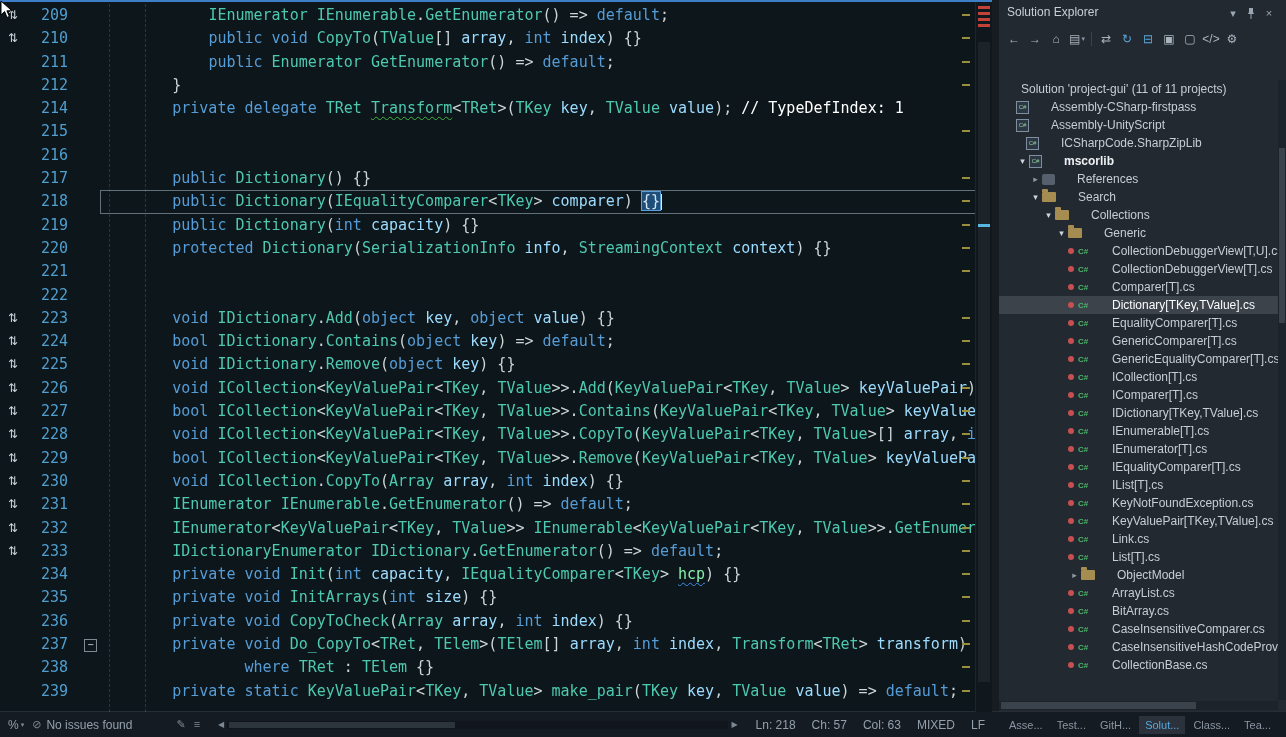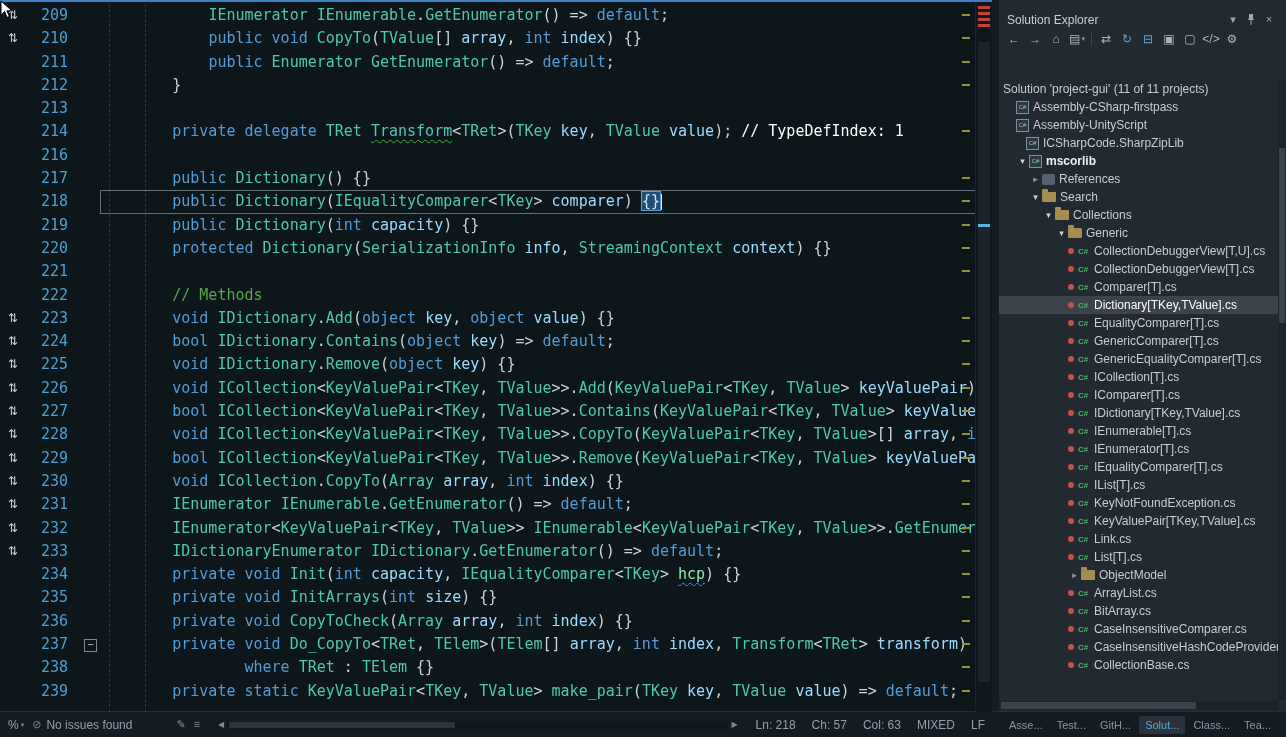--- a/index.html
+++ b/index.html
@@ -33,21 +33,21 @@
   .vsb{position:absolute;right:0;top:0;bottom:0;width:16px;background:#10181e;border-left:1px solid #1c252c;z-index:5;}
   .health{position:absolute;top:6px;left:2px;right:2px;}
   .health i{display:block;height:3px;margin-bottom:3px;background:#c2423a;}
   .vthumb{position:absolute;left:2px;right:2px;top:42px;height:640px;background:rgba(255,255,255,.05);}
   .caretmark{position:absolute;left:2px;right:2px;top:224px;height:3px;background:#57b6e0;}
   .cursor{position:absolute;left:0;top:0;z-index:99;}
 
   
   .split{position:absolute;left:992px;width:7px;top:0;bottom:25px;background:#161c22;}
   .sidebar{position:absolute;left:999px;right:0;top:0;bottom:25px;background:#232931;color:#c6cdd5;overflow:hidden;}
-  .se-title{height:22px;margin-top:5px;display:flex;align-items:flex-end;padding:0 8px;font-size:12px;color:#c7cfd8;}
+  .se-title{height:22px;margin-top:5px;display:flex;align-items:flex-start;padding:0 8px;font-size:12px;color:#c7cfd8;}
   .se-title .t{flex:1;}
   .wicon{width:18px;height:16px;display:flex;align-items:center;justify-content:center;color:#9aa6b2;font-size:11px;}
   .se-toolbar{height:24px;display:flex;align-items:center;gap:1px;padding:0 5px;}
   .tb{width:20px;height:20px;display:flex;align-items:center;justify-content:center;color:#a8b4bf;font-size:12px;border-radius:2px;}
   .tb.accent{color:#58a6d8;}
   .tb .mini{font-size:7px;margin-left:1px;color:#8a97a3;}
   .tb-sep{width:1px;height:14px;background:#3a424c;margin:0 3px;}
   .se-search{margin:3px 7px 5px;height:20px;background:#1a2027;border:1px solid #39434f;display:flex;align-items:center;padding:0 6px;}
   .se-search input{flex:1;background:transparent;border:none;outline:none;color:#aeb8c2;font-size:12px;font-family:"Liberation Sans",sans-serif;}
   .se-search input::placeholder{color:#6b7783;}
@@ -56,21 +56,21 @@
   .tree-row.sel{background:#3d434b;color:#fbfcfd;}
   .arrow{width:13px;flex:none;text-align:center;font-size:9px;color:#cdd5dd;}
   .arrow.col{color:#8f99a3;}
   .dot{width:6px;height:6px;flex:none;border-radius:3px;background:#c65050;margin-right:4px;}
   .ic-cs{flex:none;width:16px;font-size:8px;font-weight:bold;color:#4ab86a;}
   .ic-proj{flex:none;width:13px;height:13px;box-sizing:border-box;border:1px solid #7e8ea0;background:#2d3743;
            color:#8fcf9d;font-size:6px;line-height:11px;text-align:center;margin-right:4px;}
   .ic-ref{flex:none;width:13px;height:11px;background:#55606c;border-radius:2px;margin-right:4px;}
   .ic-fold{flex:none;width:14px;height:10px;background:#a58d52;border-radius:1px;position:relative;margin-right:4px;}
   .ic-fold::before{content:"";position:absolute;top:-3px;left:0;width:6px;height:3px;background:#a58d52;border-radius:1px 1px 0 0;}
-  .tlabel{margin-left:0;}
+  .tlabel{margin-left:18px;}
   .tlabel.bold{font-weight:bold;color:#eef1f4;}
   .se-vsb{position:absolute;right:0;top:80px;bottom:12px;width:8px;background:#1d232b;}
   .se-vsb i{position:absolute;left:1px;right:1px;top:68px;height:175px;background:#3a424c;}
   .se-hsb{position:absolute;left:0;right:8px;bottom:2px;height:9px;background:#1d232b;}
   .se-hsb i{position:absolute;top:1px;bottom:1px;left:2px;width:195px;background:#3a424c;}
 
   
   .bottom{position:absolute;left:0;right:0;bottom:0;height:25px;background:#151b22;border-top:1px solid #262d35;
           display:flex;align-items:center;font-size:12px;color:#93a0ac;}
   .bb-left{width:999px;flex:none;display:flex;align-items:center;padding:0 8px;box-sizing:border-box;gap:8px;}
@@ -95,29 +95,29 @@
 
   <div class="editor">
     <div class="top-accent"></div>
     <div class="guide g1"></div>
     <div class="guide g2"></div>
     <div class="code">
         <div class="code-line"><span class="glyph">⇅</span><span class="lnum">209</span><span class="fold"></span><span class="ltext">            <span class="tk-t">IEnumerator</span><span class="tk-p"> </span><span class="tk-t">IEnumerable</span><span class="tk-p">.</span><span class="tk-t">GetEnumerator</span><span class="tk-p">() =&gt; </span><span class="tk-k">default</span><span class="tk-p">;</span></span></div>
         <div class="code-line"><span class="glyph">⇅</span><span class="lnum">210</span><span class="fold"></span><span class="ltext">            <span class="tk-k">public</span><span class="tk-p"> </span><span class="tk-k">void</span><span class="tk-p"> </span><span class="tk-t">CopyTo</span><span class="tk-p">(</span><span class="tk-t">TValue</span><span class="tk-p">[] </span><span class="tk-v">array</span><span class="tk-p">, </span><span class="tk-k">int</span><span class="tk-p"> </span><span class="tk-v">index</span><span class="tk-p">) {}</span></span></div>
         <div class="code-line"><span class="glyph"></span><span class="lnum">211</span><span class="fold"></span><span class="ltext">            <span class="tk-k">public</span><span class="tk-p"> </span><span class="tk-t">Enumerator</span><span class="tk-p"> </span><span class="tk-t">GetEnumerator</span><span class="tk-p">() =&gt; </span><span class="tk-k">default</span><span class="tk-p">;</span></span></div>
         <div class="code-line"><span class="glyph"></span><span class="lnum">212</span><span class="fold"></span><span class="ltext">        <span class="tk-p">}</span></span></div>
-        <div class="code-line"><span class="glyph"></span><span class="lnum">213</span><span class="fold"></span><span class="ltext"></span></div>
         <div class="code-line"><span class="glyph"></span><span class="lnum">214</span><span class="fold"></span><span class="ltext">        <span class="tk-k">private</span><span class="tk-p"> </span><span class="tk-k">delegate</span><span class="tk-p"> </span><span class="tk-t">TRet</span><span class="tk-p"> </span><span class="tk-w">Transform</span><span class="tk-p">&lt;</span><span class="tk-t">TRet</span><span class="tk-p">&gt;(</span><span class="tk-t">TKey</span><span class="tk-p"> </span><span class="tk-v">key</span><span class="tk-p">, </span><span class="tk-t">TValue</span><span class="tk-p"> </span><span class="tk-v">value</span><span class="tk-p">); </span><span class="tk-o">// TypeDefIndex: 1</span></span></div>
+        <div class="code-line"><span class="glyph"></span><span class="lnum">215</span><span class="fold"></span><span class="ltext"></span></div>
         <div class="code-line"><span class="glyph"></span><span class="lnum">216</span><span class="fold"></span></div>
         <div class="code-line"><span class="glyph"></span><span class="lnum">217</span><span class="fold"></span><span class="ltext">        <span class="tk-k">public</span><span class="tk-p"> </span><span class="tk-t">Dictionary</span><span class="tk-p">() {}</span></span></div>
         <div class="code-line cur"><span class="glyph"></span><span class="lnum">218</span><span class="fold"></span><span class="ltext">        <span class="tk-k">public</span><span class="tk-p"> </span><span class="tk-t">Dictionary</span><span class="tk-p">(</span><span class="tk-t">IEqualityComparer</span><span class="tk-p">&lt;</span><span class="tk-t">TKey</span><span class="tk-p">&gt; </span><span class="tk-v">comparer</span><span class="tk-p">) </span><span class="tk-s">{}</span><span class="caret"></span></span></div>
         <div class="code-line"><span class="glyph"></span><span class="lnum">219</span><span class="fold"></span><span class="ltext">        <span class="tk-k">public</span><span class="tk-p"> </span><span class="tk-t">Dictionary</span><span class="tk-p">(</span><span class="tk-k">int</span><span class="tk-p"> </span><span class="tk-v">capacity</span><span class="tk-p">) {}</span></span></div>
         <div class="code-line"><span class="glyph"></span><span class="lnum">220</span><span class="fold"></span><span class="ltext">        <span class="tk-k">protected</span><span class="tk-p"> </span><span class="tk-t">Dictionary</span><span class="tk-p">(</span><span class="tk-t">SerializationInfo</span><span class="tk-p"> </span><span class="tk-v">info</span><span class="tk-p">, </span><span class="tk-t">StreamingContext</span><span class="tk-p"> </span><span class="tk-v">context</span><span class="tk-p">) {}</span></span></div>
         <div class="code-line"><span class="glyph"></span><span class="lnum">221</span><span class="fold"></span><span class="ltext"></span></div>
-        <div class="code-line"><span class="glyph"></span><span class="lnum">222</span><span class="fold"></span><span class="ltext">        <span class="tk-c">// Methods</span></span></div>
+        <div class="code-line"><span class="glyph"></span><span class="lnum">222</span><span class="fold"></span></div>
         <div class="code-line"><span class="glyph">⇅</span><span class="lnum">223</span><span class="fold"></span><span class="ltext">        <span class="tk-k">void</span><span class="tk-p"> </span><span class="tk-t">IDictionary</span><span class="tk-p">.</span><span class="tk-t">Add</span><span class="tk-p">(</span><span class="tk-k">object</span><span class="tk-p"> </span><span class="tk-v">key</span><span class="tk-p">, </span><span class="tk-k">object</span><span class="tk-p"> </span><span class="tk-v">value</span><span class="tk-p">) {}</span></span></div>
         <div class="code-line"><span class="glyph">⇅</span><span class="lnum">224</span><span class="fold"></span><span class="ltext">        <span class="tk-k">bool</span><span class="tk-p"> </span><span class="tk-t">IDictionary</span><span class="tk-p">.</span><span class="tk-t">Contains</span><span class="tk-p">(</span><span class="tk-k">object</span><span class="tk-p"> </span><span class="tk-v">key</span><span class="tk-p">) =&gt; </span><span class="tk-k">default</span><span class="tk-p">;</span></span></div>
         <div class="code-line"><span class="glyph">⇅</span><span class="lnum">225</span><span class="fold"></span><span class="ltext">        <span class="tk-k">void</span><span class="tk-p"> </span><span class="tk-t">IDictionary</span><span class="tk-p">.</span><span class="tk-t">Remove</span><span class="tk-p">(</span><span class="tk-k">object</span><span class="tk-p"> </span><span class="tk-v">key</span><span class="tk-p">) {}</span></span></div>
         <div class="code-line"><span class="glyph">⇅</span><span class="lnum">226</span><span class="fold"></span><span class="ltext">        <span class="tk-k">void</span><span class="tk-p"> </span><span class="tk-t">ICollection</span><span class="tk-p">&lt;</span><span class="tk-t">KeyValuePair</span><span class="tk-p">&lt;</span><span class="tk-t">TKey</span><span class="tk-p">, </span><span class="tk-t">TValue</span><span class="tk-p">&gt;&gt;.</span><span class="tk-t">Add</span><span class="tk-p">(</span><span class="tk-t">KeyValuePair</span><span class="tk-p">&lt;</span><span class="tk-t">TKey</span><span class="tk-p">, </span><span class="tk-t">TValue</span><span class="tk-p">&gt; </span><span class="tk-v">keyValuePair</span><span class="tk-p">) {}</span></span></div>
         <div class="code-line"><span class="glyph">⇅</span><span class="lnum">227</span><span class="fold"></span><span class="ltext">        <span class="tk-k">bool</span><span class="tk-p"> </span><span class="tk-t">ICollection</span><span class="tk-p">&lt;</span><span class="tk-t">KeyValuePair</span><span class="tk-p">&lt;</span><span class="tk-t">TKey</span><span class="tk-p">, </span><span class="tk-t">TValue</span><span class="tk-p">&gt;&gt;.</span><span class="tk-t">Contains</span><span class="tk-p">(</span><span class="tk-t">KeyValuePair</span><span class="tk-p">&lt;</span><span class="tk-t">TKey</span><span class="tk-p">, </span><span class="tk-t">TValue</span><span class="tk-p">&gt; </span><span class="tk-v">keyValuePair</span></span></div>
         <div class="code-line"><span class="glyph">⇅</span><span class="lnum">228</span><span class="fold"></span><span class="ltext">        <span class="tk-k">void</span><span class="tk-p"> </span><span class="tk-t">ICollection</span><span class="tk-p">&lt;</span><span class="tk-t">KeyValuePair</span><span class="tk-p">&lt;</span><span class="tk-t">TKey</span><span class="tk-p">, </span><span class="tk-t">TValue</span><span class="tk-p">&gt;&gt;.</span><span class="tk-t">CopyTo</span><span class="tk-p">(</span><span class="tk-t">KeyValuePair</span><span class="tk-p">&lt;</span><span class="tk-t">TKey</span><span class="tk-p">, </span><span class="tk-t">TValue</span><span class="tk-p">&gt;[] </span><span class="tk-v">array</span><span class="tk-p">, </span><span class="tk-k">int</span></span></div>
         <div class="code-line"><span class="glyph">⇅</span><span class="lnum">229</span><span class="fold"></span><span class="ltext">        <span class="tk-k">bool</span><span class="tk-p"> </span><span class="tk-t">ICollection</span><span class="tk-p">&lt;</span><span class="tk-t">KeyValuePair</span><span class="tk-p">&lt;</span><span class="tk-t">TKey</span><span class="tk-p">, </span><span class="tk-t">TValue</span><span class="tk-p">&gt;&gt;.</span><span class="tk-t">Remove</span><span class="tk-p">(</span><span class="tk-t">KeyValuePair</span><span class="tk-p">&lt;</span><span class="tk-t">TKey</span><span class="tk-p">, </span><span class="tk-t">TValue</span><span class="tk-p">&gt; </span><span class="tk-v">keyValuePair</span></span></div>
         <div class="code-line"><span class="glyph">⇅</span><span class="lnum">230</span><span class="fold"></span><span class="ltext">        <span class="tk-k">void</span><span class="tk-p"> </span><span class="tk-t">ICollection</span><span class="tk-p">.</span><span class="tk-t">CopyTo</span><span class="tk-p">(</span><span class="tk-t">Array</span><span class="tk-p"> </span><span class="tk-v">array</span><span class="tk-p">, </span><span class="tk-k">int</span><span class="tk-p"> </span><span class="tk-v">index</span><span class="tk-p">) {}</span></span></div>
         <div class="code-line"><span class="glyph">⇅</span><span class="lnum">231</span><span class="fold"></span><span class="ltext">        <span class="tk-t">IEnumerator</span><span class="tk-p"> </span><span class="tk-t">IEnumerable</span><span class="tk-p">.</span><span class="tk-t">GetEnumerator</span><span class="tk-p">() =&gt; </span><span class="tk-k">default</span><span class="tk-p">;</span></span></div>
         <div class="code-line"><span class="glyph">⇅</span><span class="lnum">232</span><span class="fold"></span><span class="ltext">        <span class="tk-t">IEnumerator</span><span class="tk-p">&lt;</span><span class="tk-t">KeyValuePair</span><span class="tk-p">&lt;</span><span class="tk-t">TKey</span><span class="tk-p">, </span><span class="tk-t">TValue</span><span class="tk-p">&gt;&gt; </span><span class="tk-t">IEnumerable</span><span class="tk-p">&lt;</span><span class="tk-t">KeyValuePair</span><span class="tk-p">&lt;</span><span class="tk-t">TKey</span><span class="tk-p">, </span><span class="tk-t">TValue</span><span class="tk-p">&gt;&gt;.</span><span class="tk-t">GetEnumerator</span></span></div>

